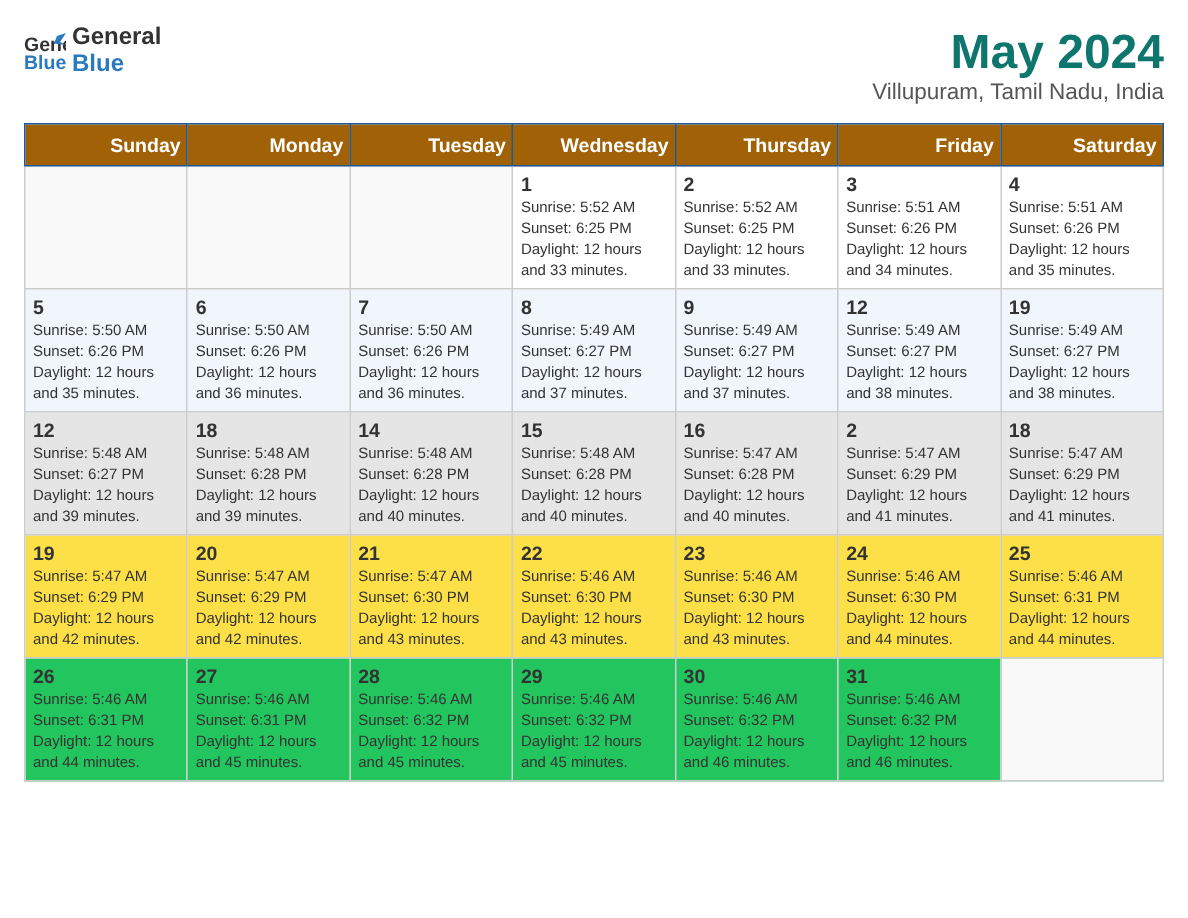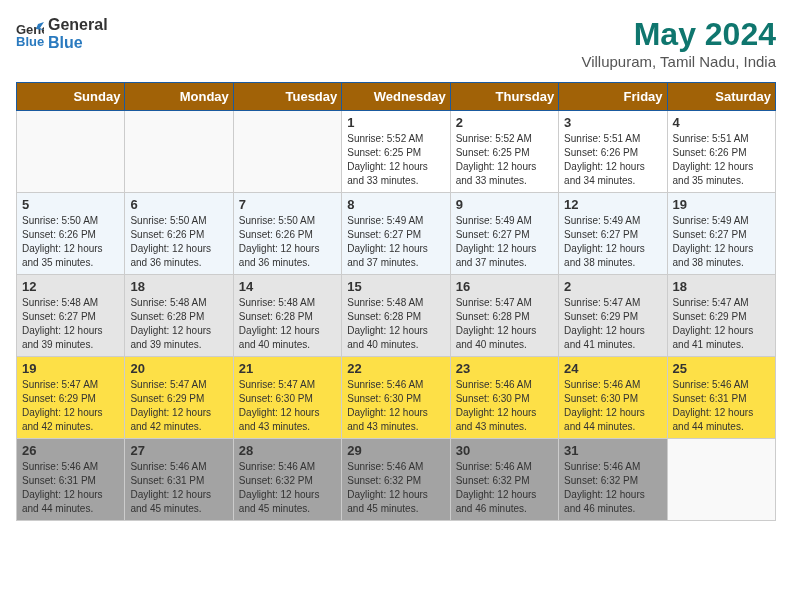--- a/index.html
+++ b/index.html
@@ -264,21 +264,21 @@
 Sunset: 6:30 PM
 Daylight: 12 hours and 44 minutes.</div>
         </td>
         <td>
           <div class="day-num">25</div>
           <div class="day-info" style="white-space: pre-line;">Sunrise: 5:46 AM
 Sunset: 6:31 PM
 Daylight: 12 hours and 44 minutes.</div>
         </td>
       </tr>
-      <tr style="background: #a3a3a3;">
+      <tr style="background: #22c55e;">
         <td>
           <div class="day-num">26</div>
           <div class="day-info" style="white-space: pre-line;">Sunrise: 5:46 AM
 Sunset: 6:31 PM
 Daylight: 12 hours and 44 minutes.</div>
         </td>
         <td>
           <div class="day-num">27</div>
           <div class="day-info" style="white-space: pre-line;">Sunrise: 5:46 AM
 Sunset: 6:31 PM

